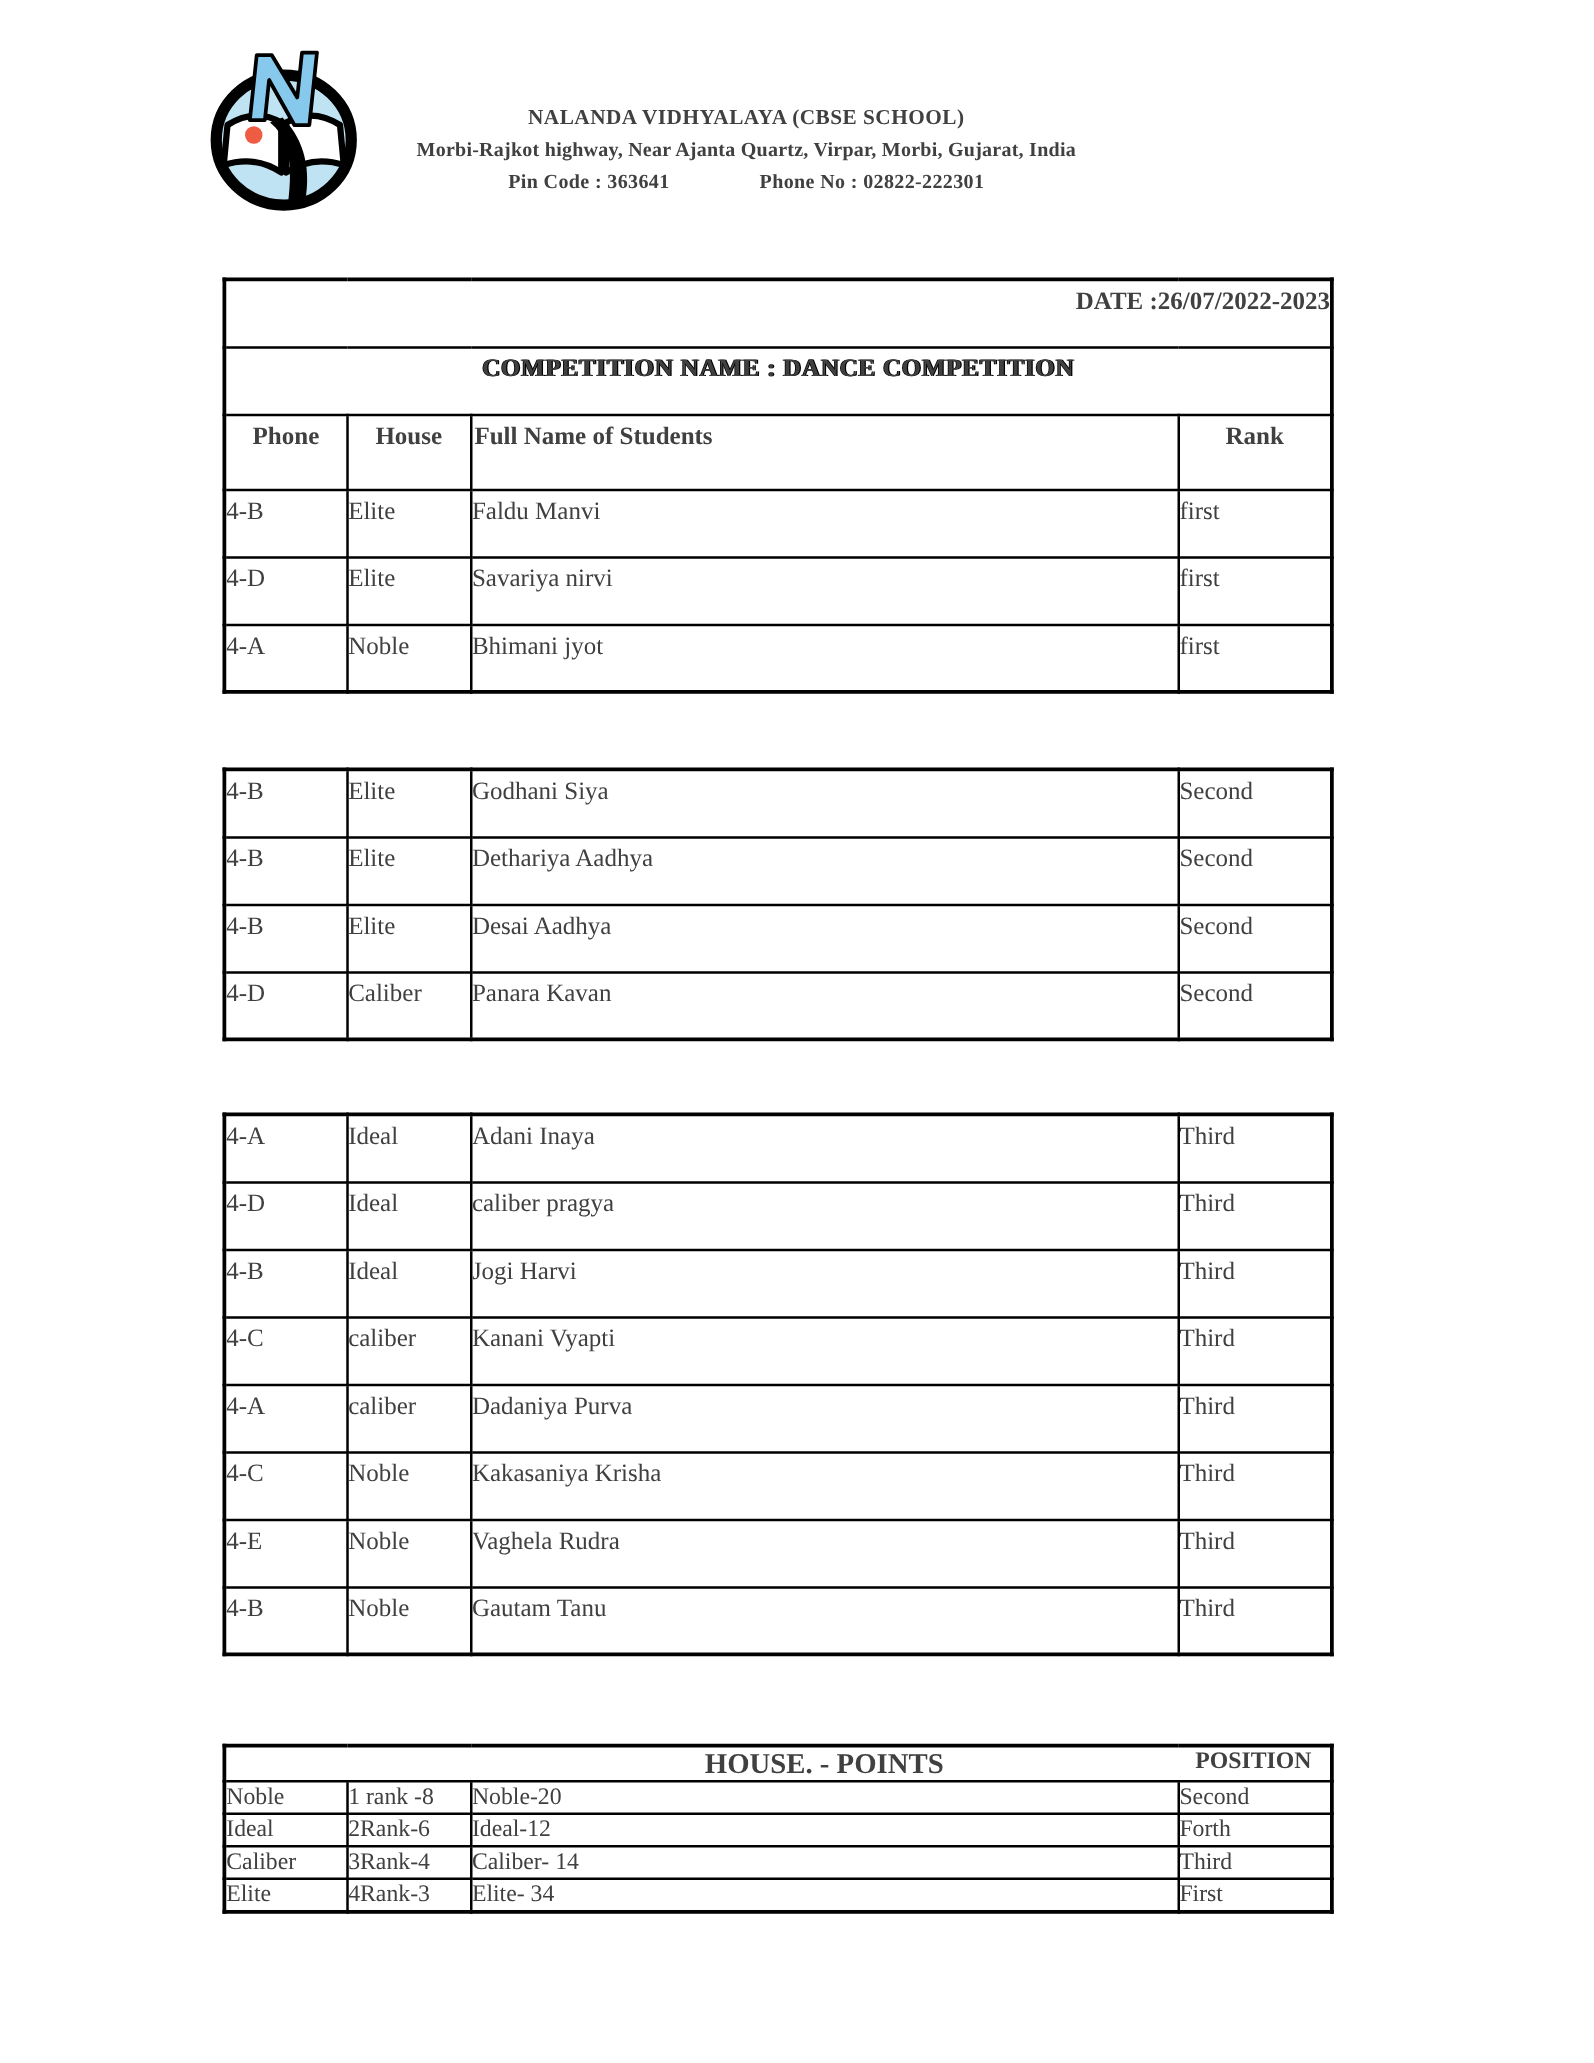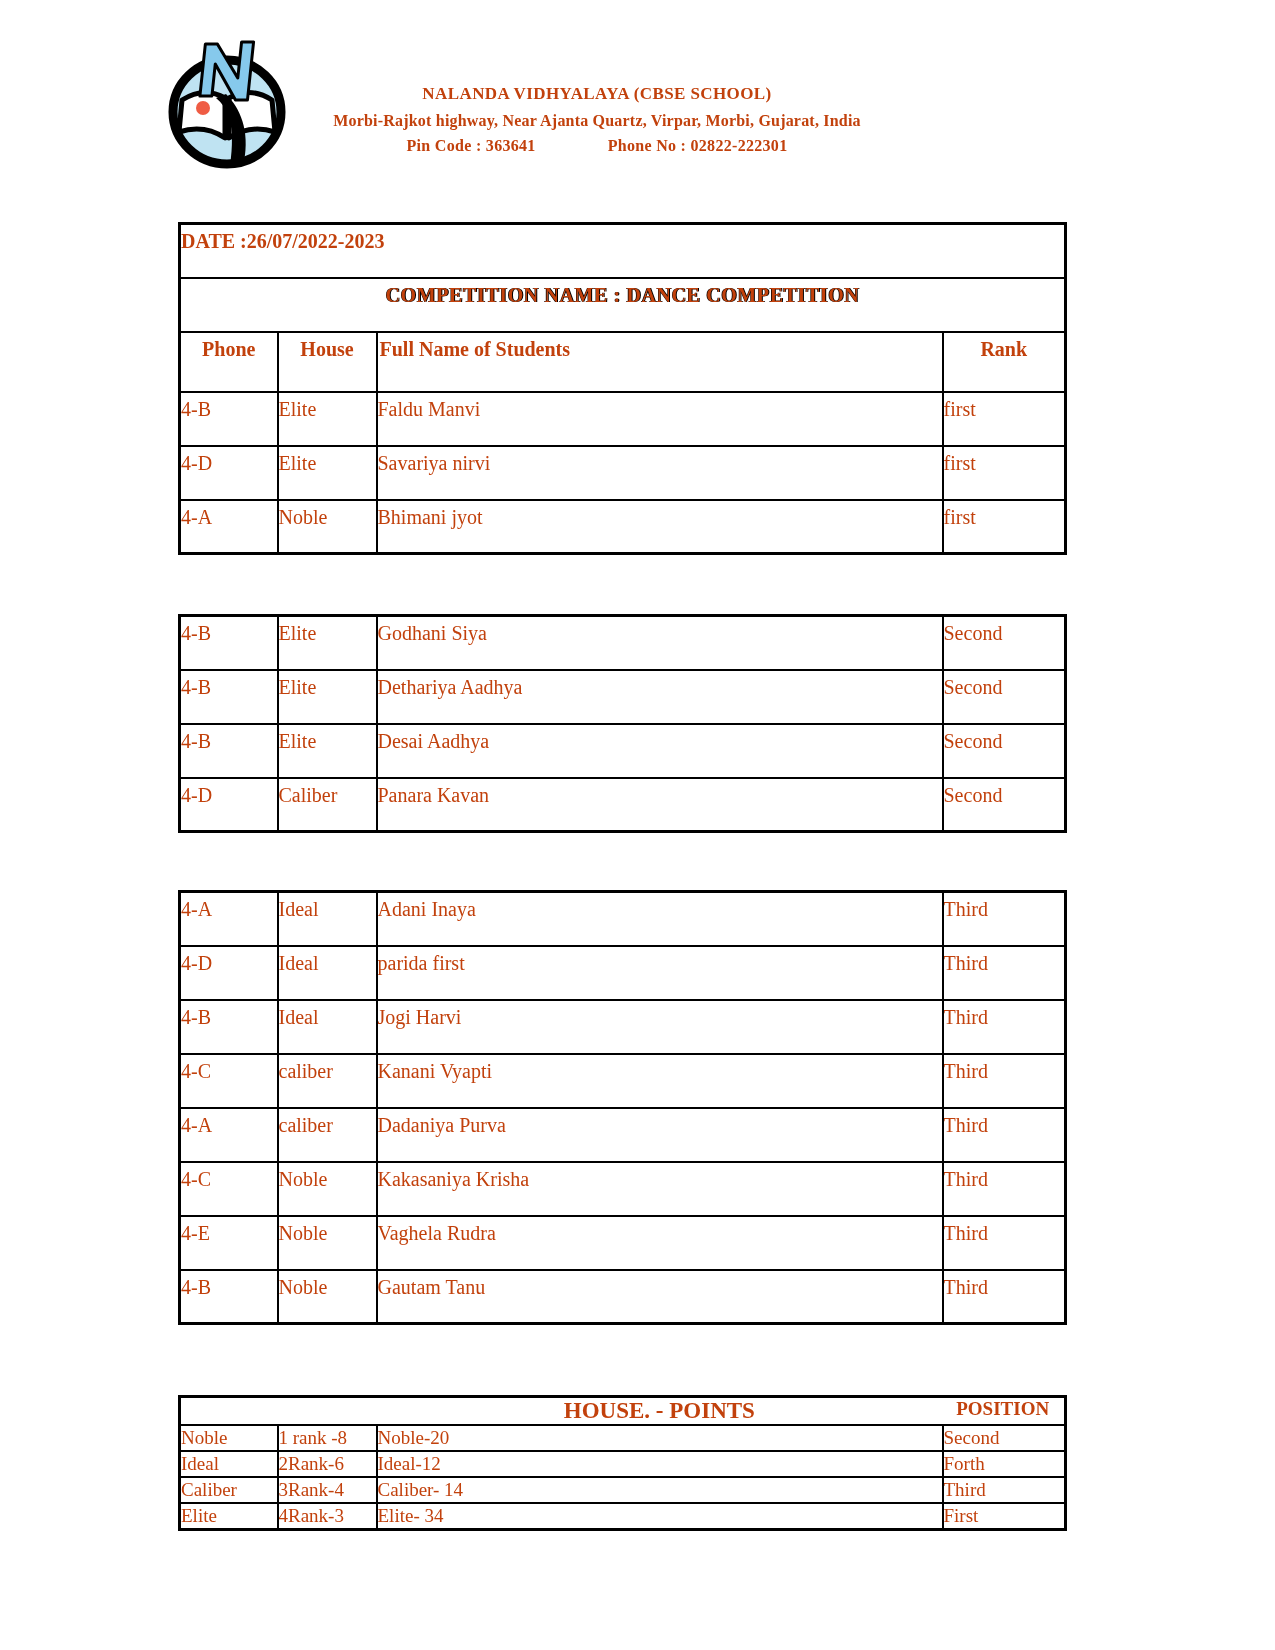--- a/index.html
+++ b/index.html
@@ -1,39 +1,39 @@
 <!DOCTYPE html>
 <html><head>
 <meta charset="utf-8">
 <style>
   html,body { margin:0; padding:0; background:#ffffff; }
   .page {
     position:relative; width:1275px; height:1650px; background:#ffffff;
-    font-family:"Liberation Serif","DejaVu Serif",serif; color:#c2410c;
+    font-family:"Liberation Serif","DejaVu Serif",serif; color:#404040;
   }
   
   .logo { position:absolute; left:166px; top:38px; width:122px; height:134px; }
   .head-text { position:absolute; left:225px; top:84px; width:744px; text-align:center; }
   .school-name { font-size:17px; font-weight:bold; letter-spacing:0.4px; }
   .school-addr { font-size:16px; font-weight:600; margin-top:8px; letter-spacing:0.2px; }
   .school-pin-line { font-size:16px; font-weight:600; margin-top:7px; letter-spacing:0.3px; }
   .school-pin-line .gap { display:inline-block; width:72px; }
   
   table.sheet {
     position:absolute; left:178px; width:886px;
     border-collapse:collapse; table-layout:fixed;
     border:3px solid #000;
   }
   table.sheet td { border:2px solid #000; overflow:hidden; padding:0; }
   .t1 { top:222px; }
   .t2 { top:614px; }
   .t3 { top:890px; }
   .t4 { top:1395px; }
   
-  tr.r-date td   { height:36px; text-align:left; font-weight:bold; font-size:20px; vertical-align:middle;margin-top:32px; }
+  tr.r-date td   { height:36px; text-align:right; font-weight:bold; font-size:20px; vertical-align:middle;margin-top:32px; }
   tr.r-comp td   { height:31px; text-align:center; font-weight:bold; font-size:19px; vertical-align:middle; }
   .fancy { letter-spacing:0.6px; text-shadow:1px 0 0 #000, -0.6px 0 0 #000; }
   tr.r-inch td   { height:32px; text-align:center; font-weight:bold; font-size:19px; vertical-align:middle; }
   tr.r-head td   { height:53px; font-weight:bold; font-size:20px; vertical-align:middle; }
   tr.r-head td.col-class, tr.r-head td.col-house, tr.r-head td.col-rank { text-align:center; }
   tr.r-head td.col-name { text-align:left; padding-left:2px; }
   
   .t1 tbody tr, .t2 tbody tr, .t3 tbody tr { height:54px; }
   .t1 tbody td, .t2 tbody td, .t3 tbody td {
     font-size:20px; vertical-align:top; padding-top:5px;
@@ -165,21 +165,21 @@
     <tbody>
         <tr>
           <td class="col-class">4-A</td>
           <td class="col-house">Ideal</td>
           <td class="col-name">Adani Inaya</td>
           <td class="col-rank">Third</td>
         </tr>
         <tr>
           <td class="col-class">4-D</td>
           <td class="col-house">Ideal</td>
-          <td class="col-name">parida first</td>
+          <td class="col-name">caliber pragya</td>
           <td class="col-rank">Third</td>
         </tr>
         <tr>
           <td class="col-class">4-B</td>
           <td class="col-house">Ideal</td>
           <td class="col-name">Jogi Harvi</td>
           <td class="col-rank">Third</td>
         </tr>
         <tr>
           <td class="col-class">4-C</td>

